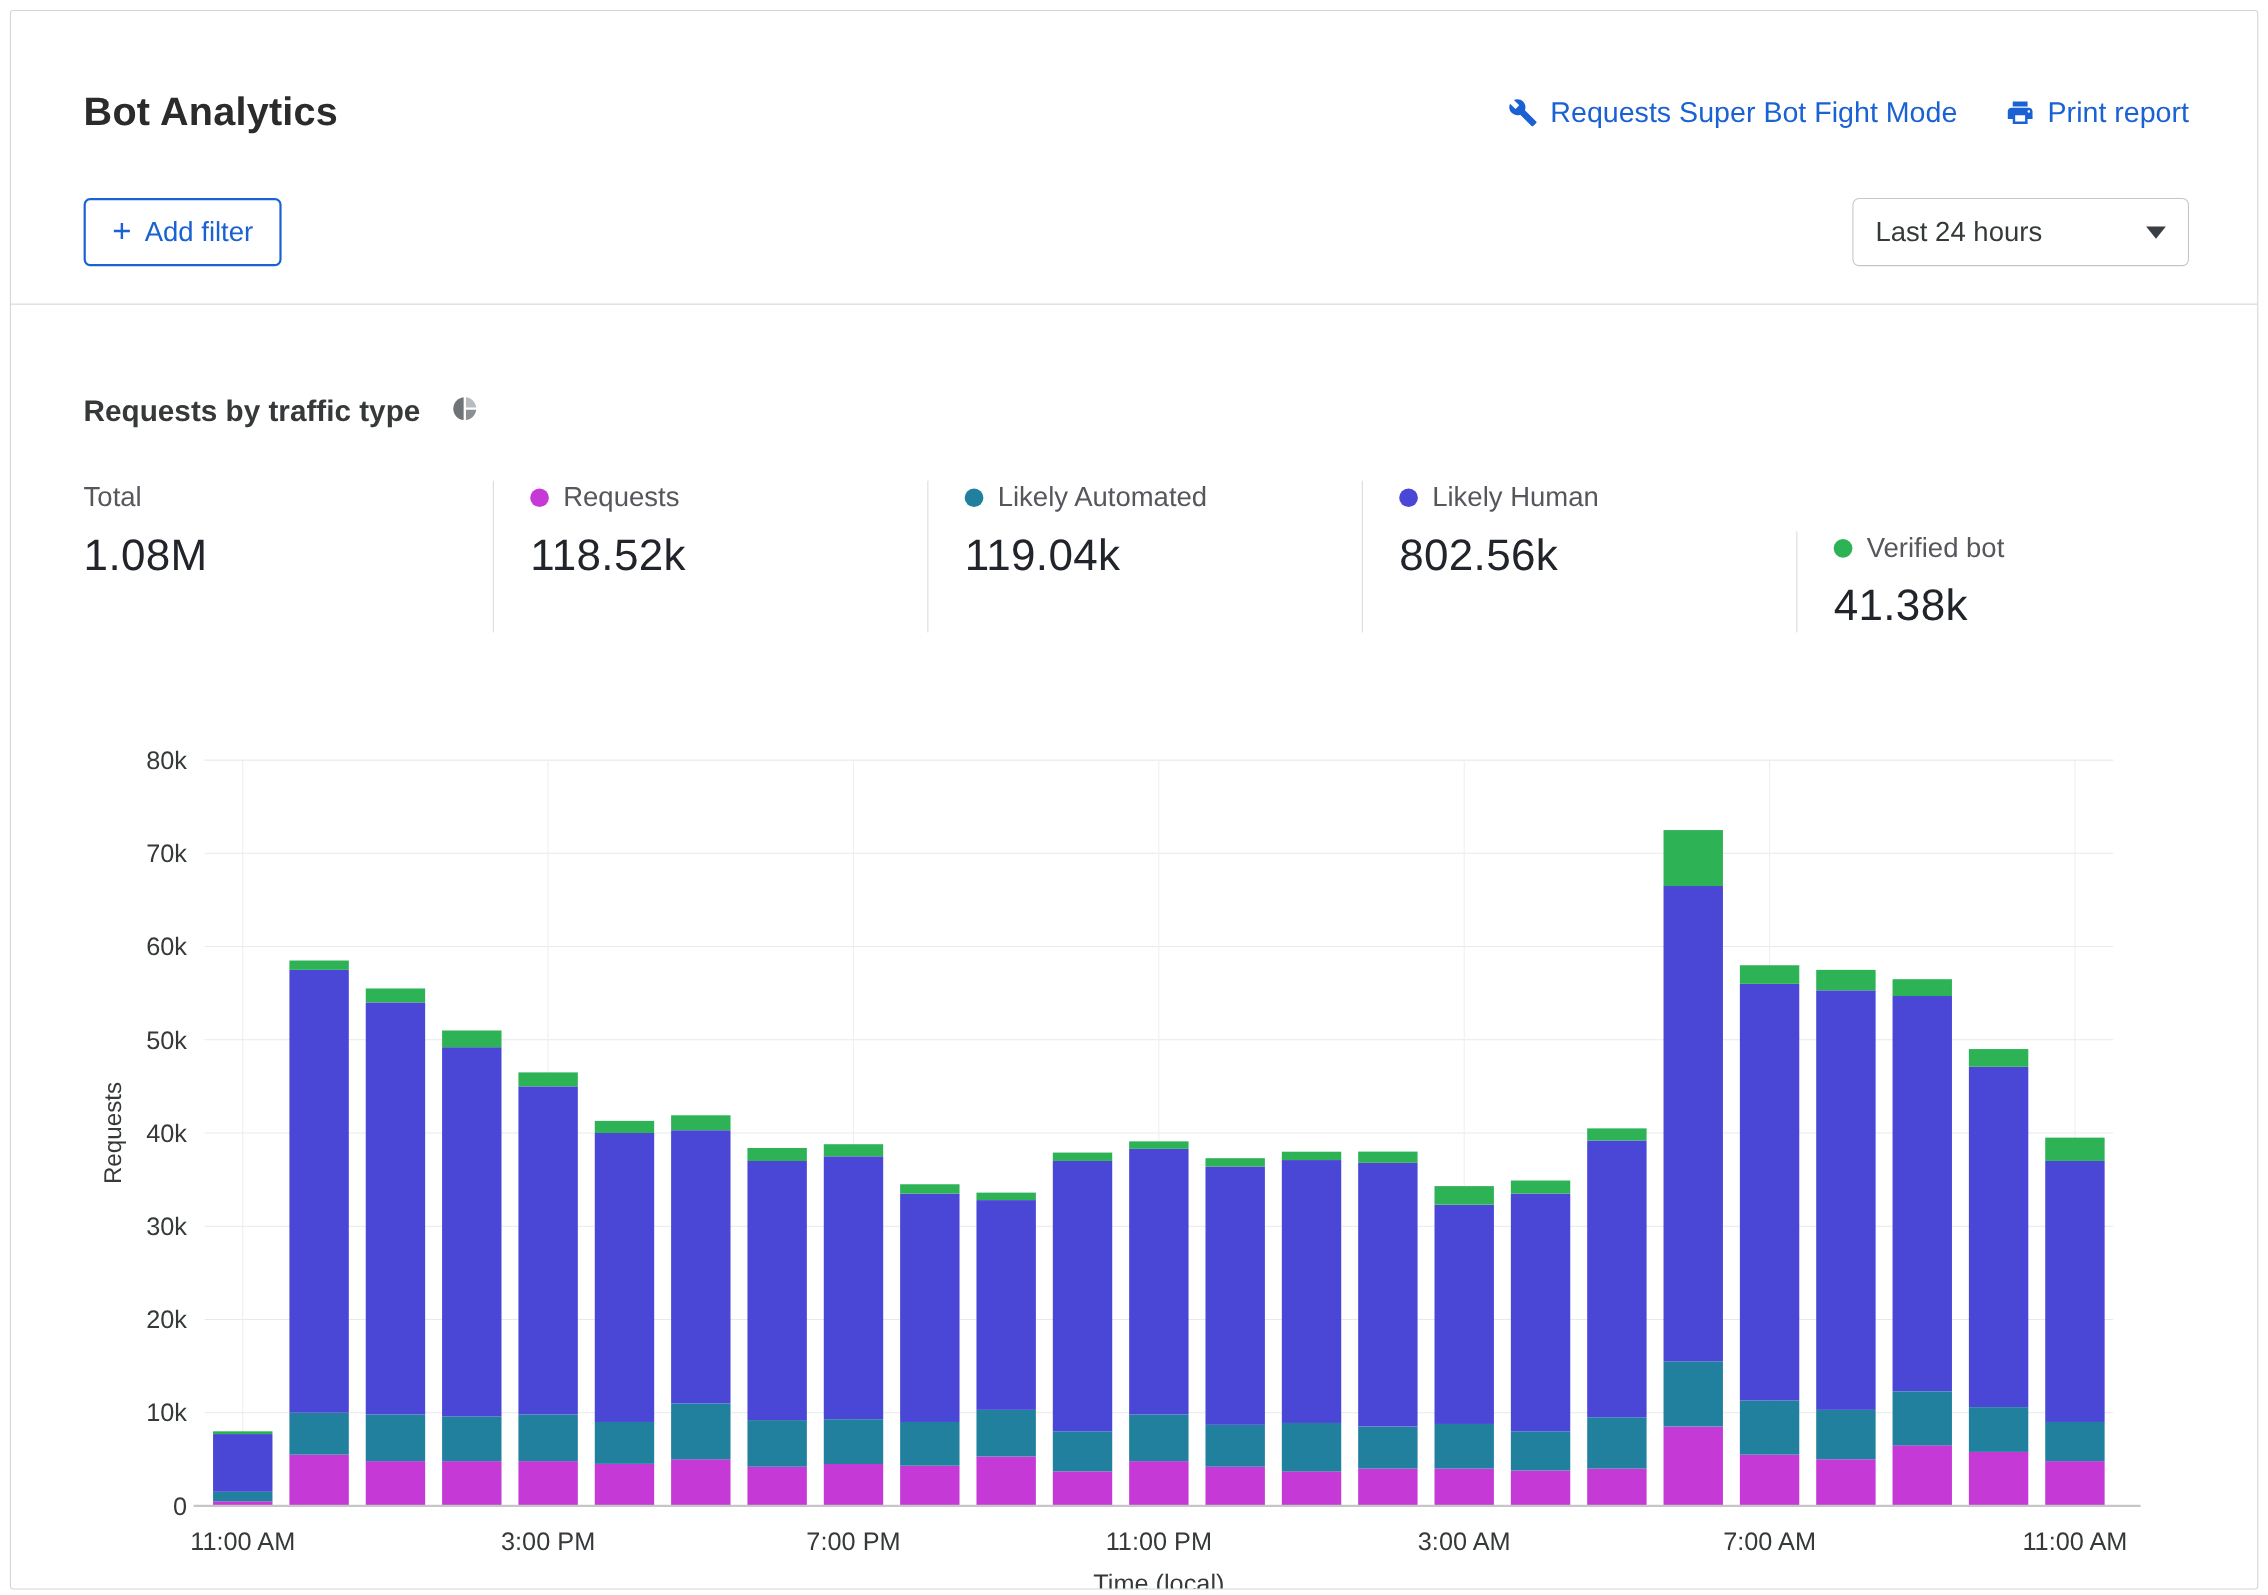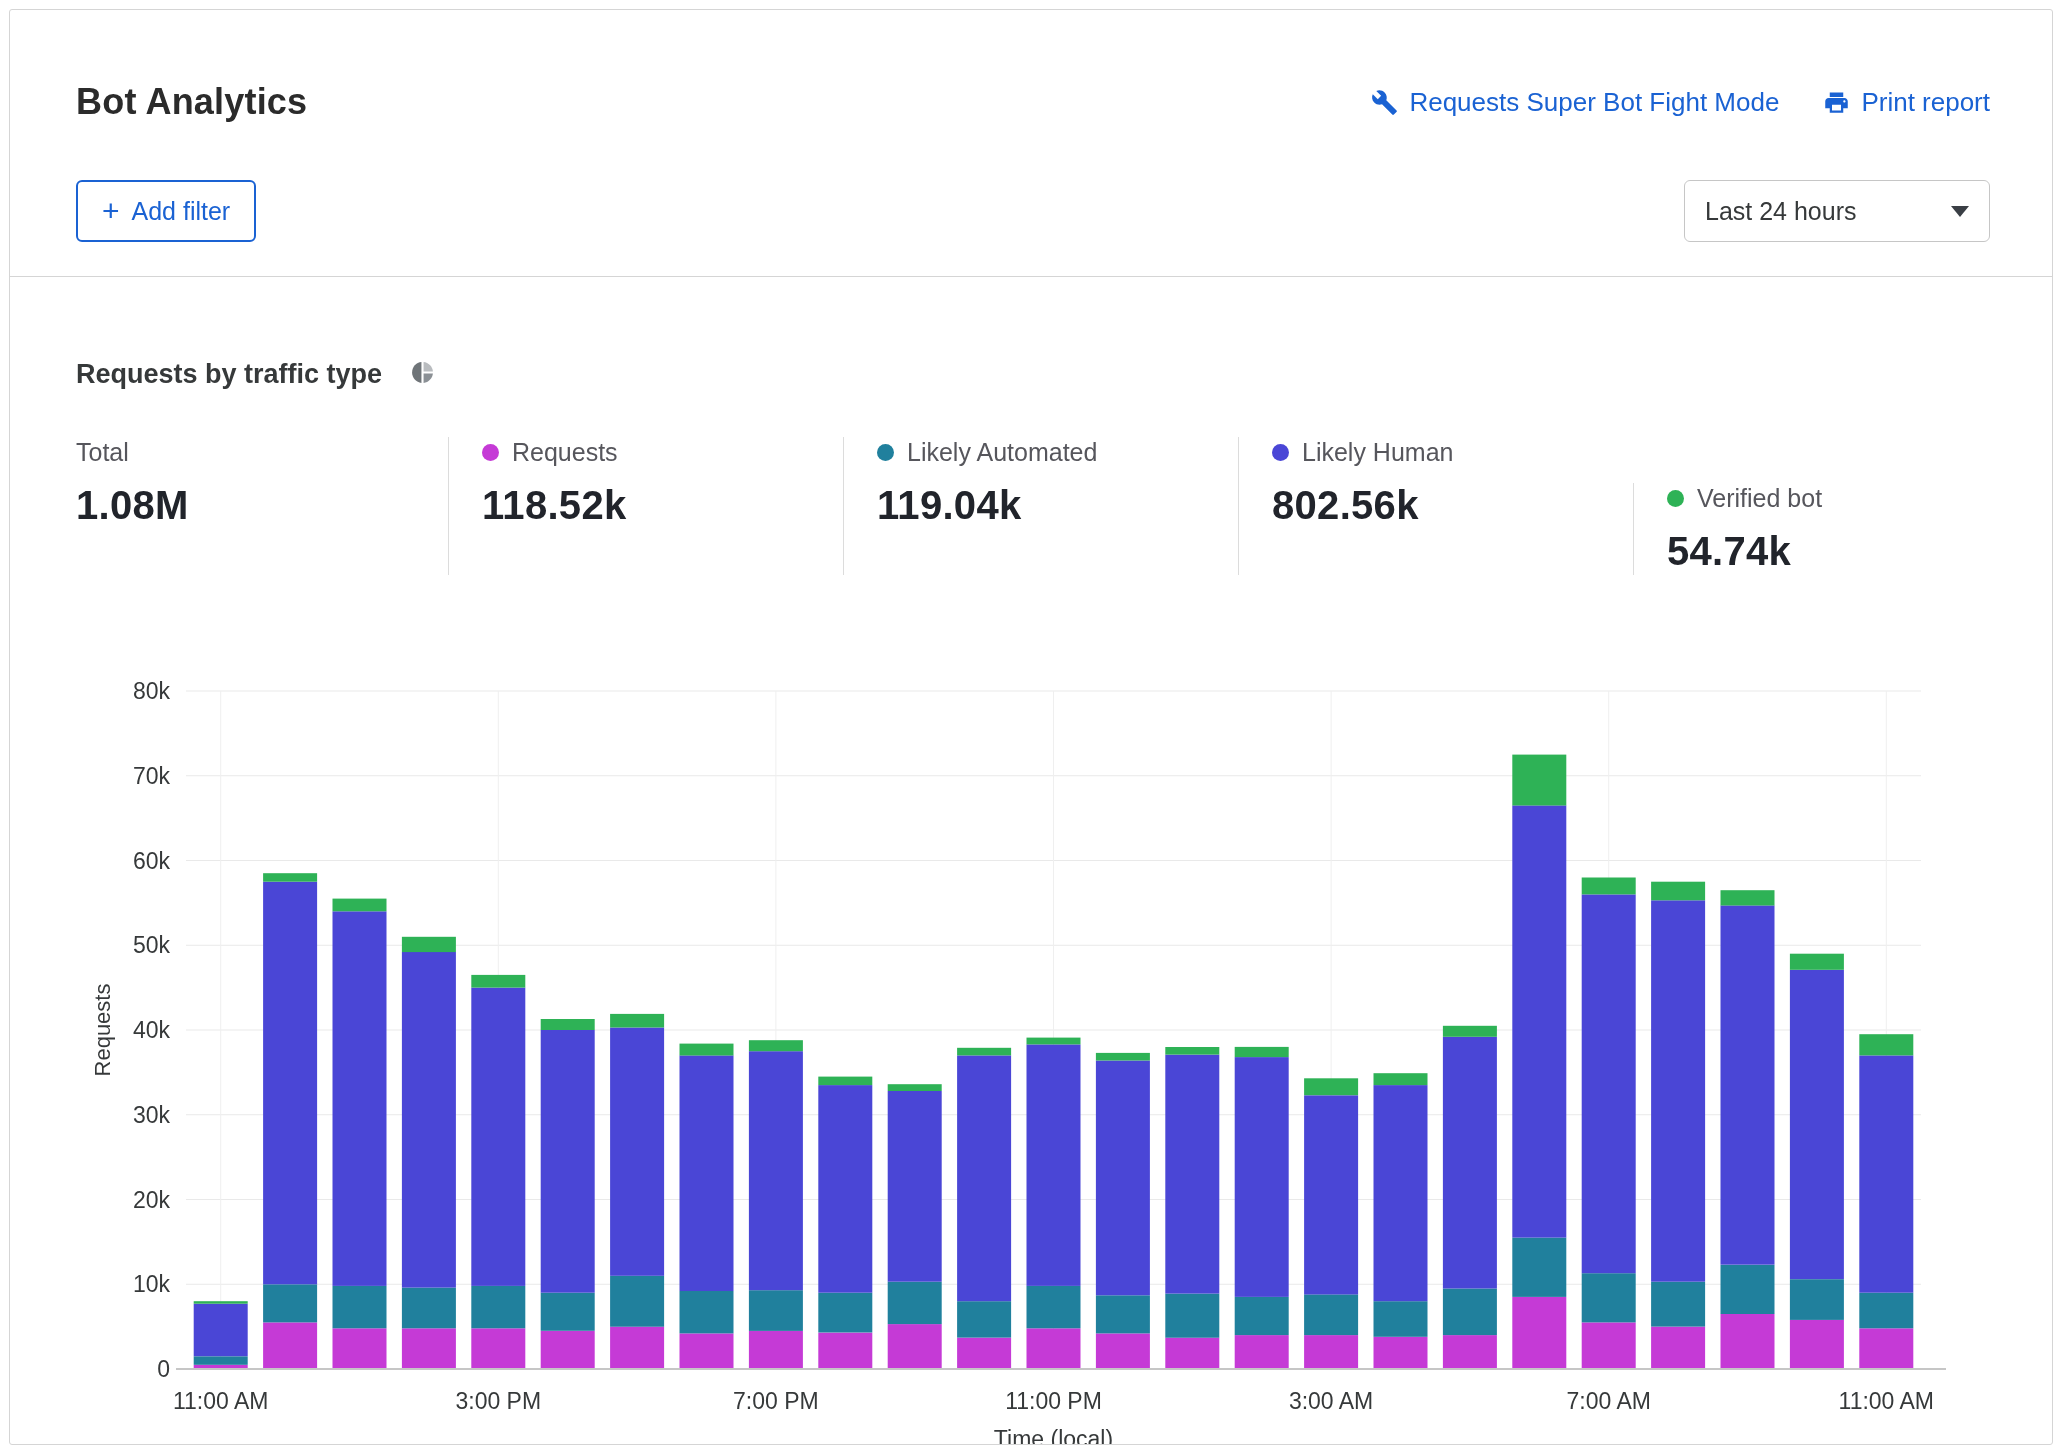--- a/index.html
+++ b/index.html
@@ -44,21 +44,21 @@
   .section-title{margin:0;font-size:27px;line-height:34px;font-weight:700;color:#36393a;}
   .pie-icon{display:block;}
   .stats-row{display:flex;margin-top:46px;}
   .stat-col{box-sizing:border-box;}
   .stat-col.first{width:372px;}
   .stat-col.mid{width:395px;border-left:1px solid #dcdcdc;padding-left:33px;}
   .stat-col.last{flex:1;border-left:1px solid #dcdcdc;padding-left:33px;margin-top:46px;}
   .stat-label-row{display:flex;align-items:center;gap:13px;height:30px;}
   .dot{width:17px;height:17px;border-radius:50%;background:#999;flex:0 0 auto;}
   .stat-label{font-size:25px;color:#56565c;}
-  .stat-value{margin-top:14px;font-size:40px;line-height:48px;font-weight:700;color:#21242b;letter-spacing:.3px;}
+  .stat-value{margin-top:14px;font-size:40px;line-height:48px;font-weight:400;color:#21242b;letter-spacing:.3px;}
   
   .chart-wrap{margin-top:78px;}
   #chart-svg{display:block;}
   #chart-svg text{font-family:"Liberation Sans","DejaVu Sans",sans-serif;}
 </style>
 </head>
 <body>
 
 <div class="card">
 
@@ -134,21 +134,21 @@
           <span class="dot" style="background-color: rgb(74, 70, 214);"></span>
           <span class="stat-label">Likely Human</span>
         </div>
         <div class="stat-value">802.56k</div>
       </div>
       <div class="stat-col last">
         <div class="stat-label-row">
           <span class="dot" style="background-color: rgb(46, 178, 86);"></span>
           <span class="stat-label">Verified bot</span>
         </div>
-        <div class="stat-value">54.74k</div>
+        <div class="stat-value">41.38k</div>
       </div>
     </div>
 
     <div class="chart-wrap">
       <svg id="chart-svg" width="1920" height="800" viewBox="0 0 1920 800">
           <text x="94" y="724" text-anchor="end" font-size="23" fill="#36393a">0</text>
           <line x1="110" y1="631.25" x2="1845" y2="631.25" stroke="#e9e9e9" stroke-width="1"></line>
           <text x="94" y="639.25" text-anchor="end" font-size="23" fill="#36393a">10k</text>
           <line x1="110" y1="546.5" x2="1845" y2="546.5" stroke="#e9e9e9" stroke-width="1"></line>
           <text x="94" y="554.5" text-anchor="end" font-size="23" fill="#36393a">20k</text>

